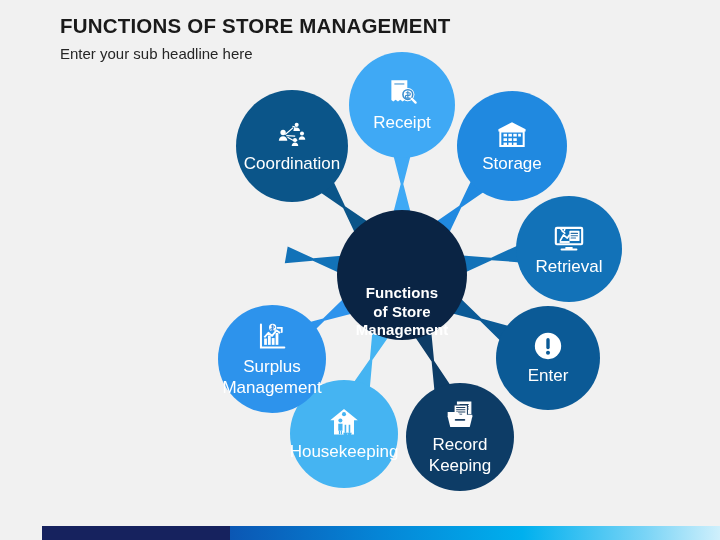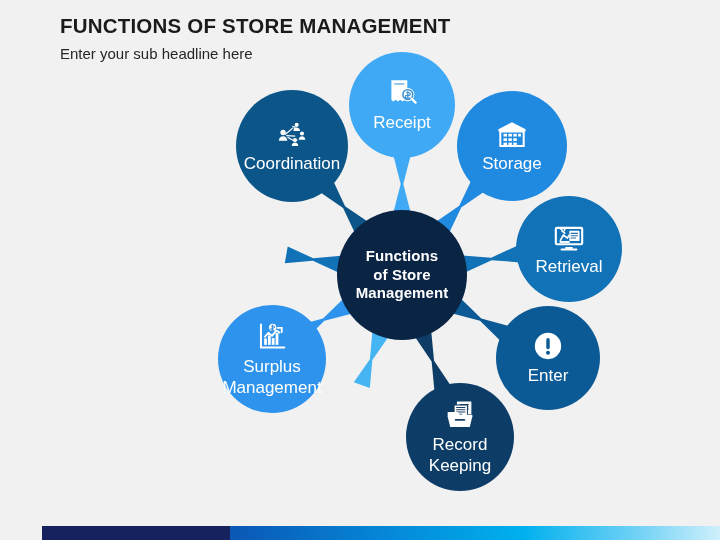--- a/index.html
+++ b/index.html
@@ -197,20 +197,34 @@
             <path d="M15.6 6.2h8.6M15.6 8.3h8.6M15.6 10.4h8.6M15.6 12.5h5.6" stroke="#1b3e61" stroke-width="1"></path>
             <rect x="10.4" y="6.6" width="12.6" height="11" fill="#fff" stroke="#1b3e61" stroke-width="1"></rect>
             <path d="M12.4 9h8.6M12.4 11.1h8.6M12.4 13.2h8.6M12.4 15.3h5.6" stroke="#1b3e61" stroke-width="1"></path>
             <path d="M4.4 13.2h9.4l2.1 2.6h11.7v2.4H4.4z" fill="#fff"></path>
             <path d="M4.4 17.4h23.2l-2.4 9.8H6.8z" fill="#fff"></path>
             <path d="M11.8 20.6h8.4" stroke="#1b3e61" stroke-width="1.5" stroke-linecap="round"></path>
           </svg></span>
         <span class="node-label">Record
 Keeping</span>
       </div>
+      <div class="node spoke-node" style="width: 108px; height: 108px; left: 248px; top: 380px; background: rgb(69, 180, 242);">
+        <span class="node-icon"><svg viewBox="0 0 32 32" fill="none">
+            <path d="M16 3.8L29 14.4h-3.6v13.4H6.6V14.4H3z" fill="#fff"></path>
+            <circle cx="16" cy="8.6" r="1.9" fill="#45B4F2"></circle>
+            <circle cx="12.6" cy="14.6" r="1.9" fill="#45B4F2"></circle>
+            <path d="M10.6 17.6h4v6.6h-4z" fill="#45B4F2"></path>
+            <path d="M11.2 24.2h1.1v3.4h-1.1zM13 24.2h1.1v3.4H13z" fill="#45B4F2"></path>
+            <path d="M16.6 18.6h1.5v7.6h-1.5z" fill="#45B4F2"></path>
+            <path d="M15.2 26h4.3l-0.7 2.2h-2.9z" fill="#45B4F2"></path>
+            <path d="M20.4 18.6h1.5v7.6h-1.5z" fill="#45B4F2"></path>
+            <path d="M19 26h4.3l-0.7 2.2h-2.9z" fill="#45B4F2"></path>
+          </svg></span>
+        <span class="node-label">Housekeeping</span>
+      </div>
       <div class="node spoke-node" style="width: 108px; height: 108px; left: 176px; top: 305px; background: rgb(45, 147, 236);">
         <span class="node-icon"><svg viewBox="0 0 32 32" fill="none" stroke="#fff">
             <path d="M5.6 4.2v21.6h22" stroke-width="1.9" stroke-linecap="round" fill="none"></path>
             <rect x="8.6" y="17.4" width="2.6" height="6" fill="#fff" stroke="none"></rect>
             <rect x="12.2" y="14.6" width="2.6" height="8.8" fill="#fff" stroke="none"></rect>
             <rect x="15.8" y="17" width="2.6" height="6.4" fill="#fff" stroke="none"></rect>
             <rect x="19.4" y="12.2" width="2.6" height="11.2" fill="#fff" stroke="none"></rect>
             <path d="M8.8 16.4l3.8-4.4 3.4 3 4.2-5.2 3.6 2.4" stroke-width="1.7" fill="none" stroke-linejoin="round"></path>
             <path d="M21.2 7.4h4v4" stroke-width="1.7" fill="none" stroke-linecap="round"></path>
             <circle cx="16.6" cy="7" r="3.4" fill="#fff" stroke="none"></circle>
@@ -228,21 +242,21 @@
             <path d="M3.6 22.4c0-2.7 1.8-4.4 4-4.4s4 1.7 4 4.4z" fill="#fff"></path>
             <circle cx="20.4" cy="7.4" r="1.9" fill="#fff"></circle>
             <path d="M17.3 13.2c0-2 1.4-3.3 3.1-3.3s3.1 1.3 3.1 3.3z" fill="#fff"></path>
             <circle cx="25.4" cy="15.6" r="1.9" fill="#fff"></circle>
             <path d="M22.3 21.4c0-2 1.4-3.3 3.1-3.3s3.1 1.3 3.1 3.3z" fill="#fff"></path>
             <circle cx="18.8" cy="21.6" r="1.9" fill="#fff"></circle>
             <path d="M15.7 27.4c0-2 1.4-3.3 3.1-3.3s3.1 1.3 3.1 3.3z" fill="#fff"></path>
           </svg></span>
         <span class="node-label">Coordination</span>
       </div>
-      <div class="node" id="hub" style="width: 130px; height: 130px; left: 295px; top: 210px; background: rgb(10, 36, 68);">
+      <div class="node" id="hub" style="width: 130px; height: 130px; left: 295px; top: 210px; background: rgb(10, 36, 68); justify-content: flex-end;">
         <span style="white-space: pre-line;">Functions
 of Store
 Management</span>
       </div>
     </div>
 
   <div id="bottom-bar">
     <div id="bar-solid" style="background: rgb(22, 34, 94);"></div>
     <div id="bar-gradient"></div>
   </div>

